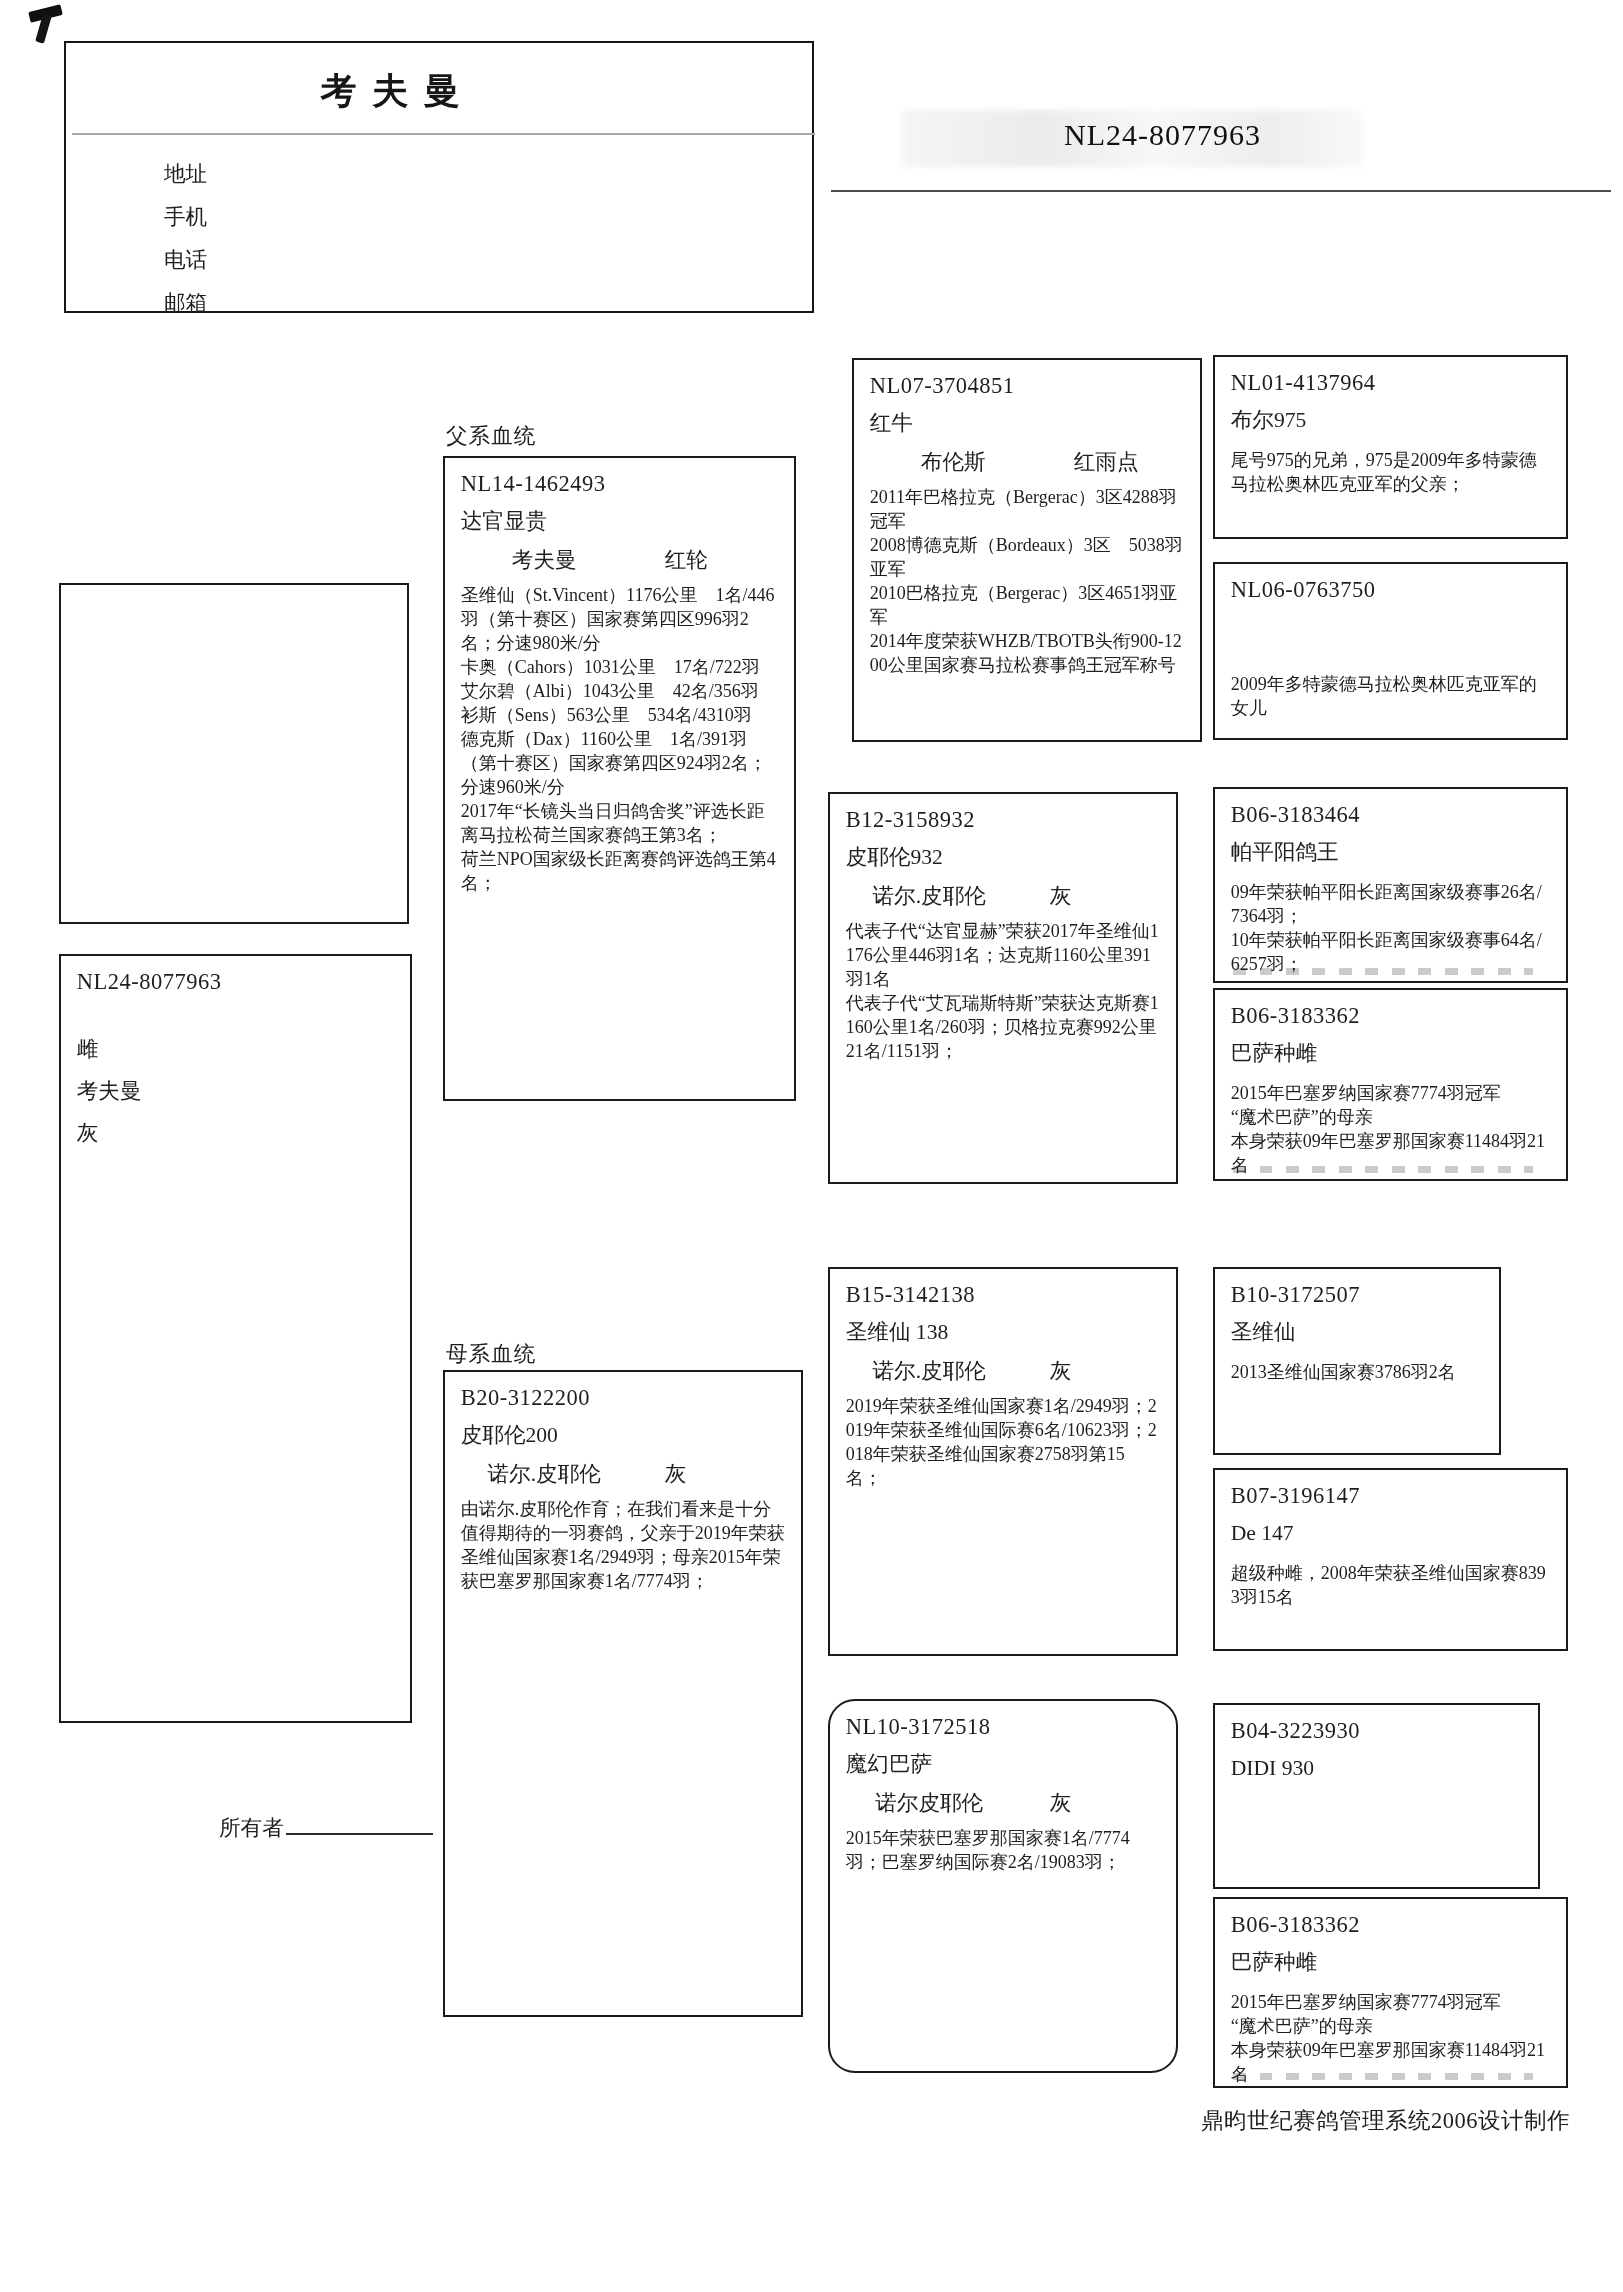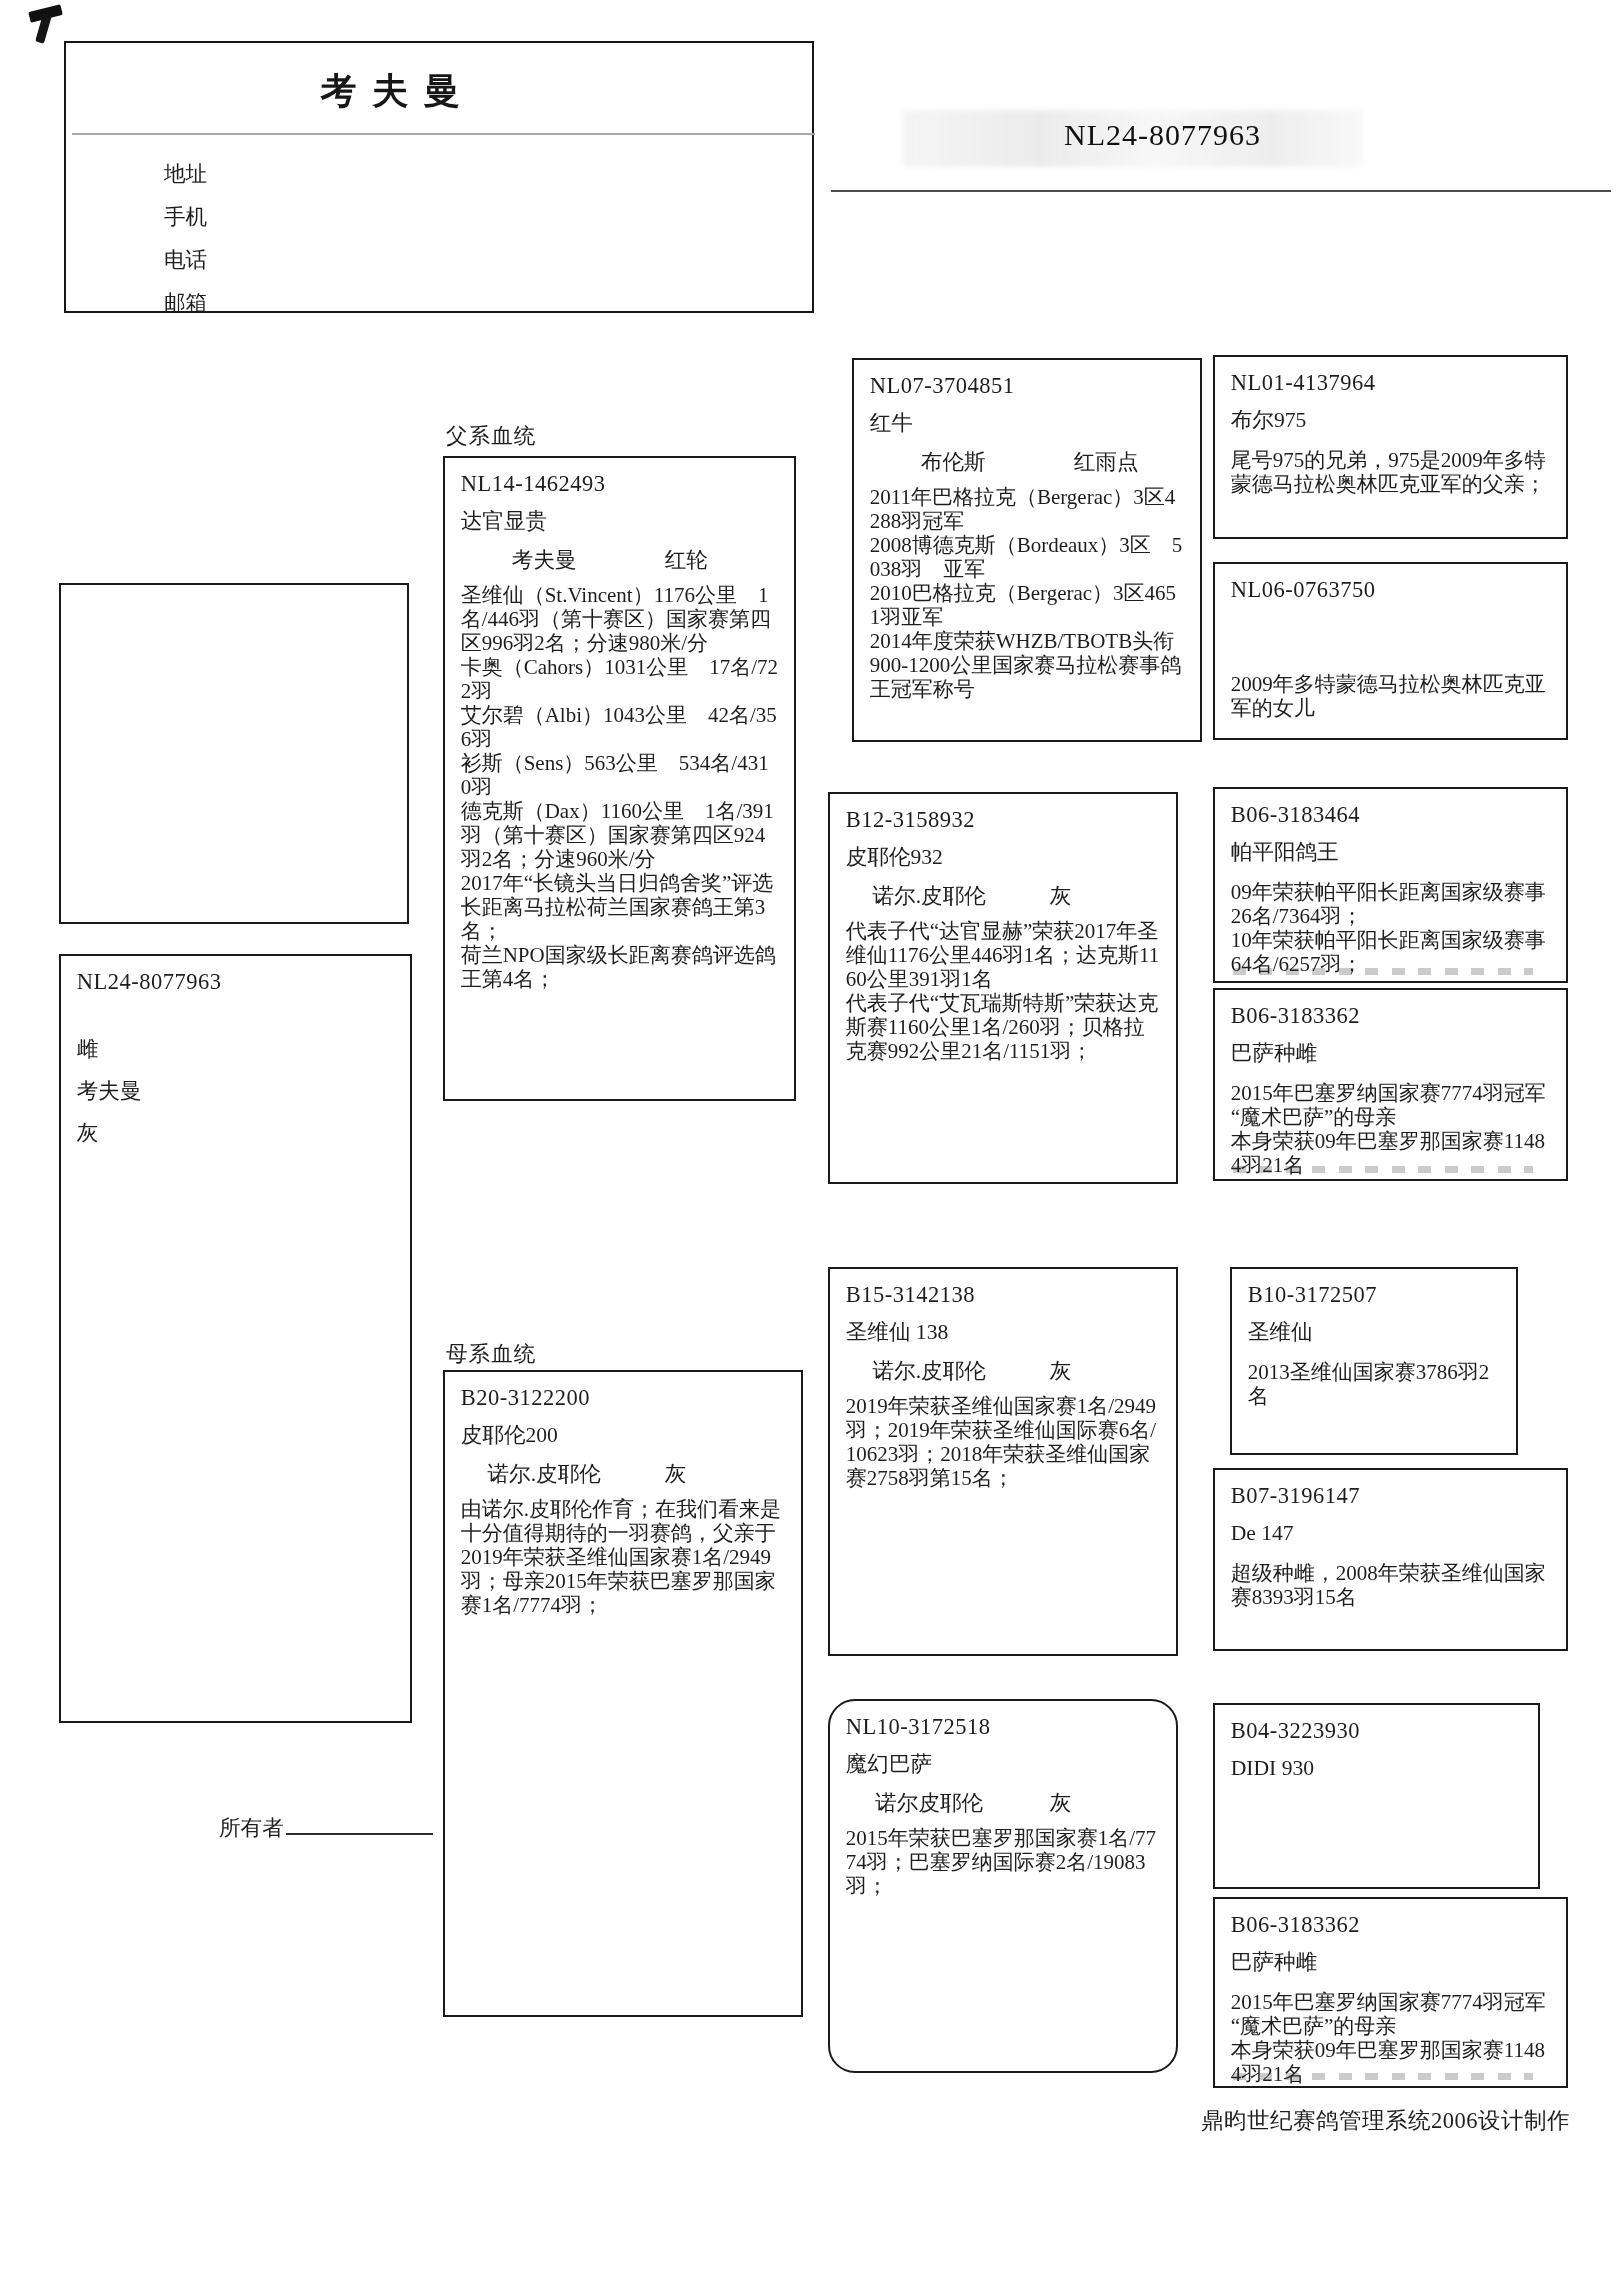--- a/index.html
+++ b/index.html
@@ -29,21 +29,21 @@
   
   .section-label{font-size:21.6px;letter-spacing:1px;}
   
   .pbox{position:absolute;border:2.5px solid #1a1a1a;box-sizing:border-box;background:#fff;
     padding:11.8px 15.7px;overflow:hidden;}
   .ring{font-size:22.5px;line-height:27.4px;letter-spacing:0.5px;}
   .pname{font-size:21.6px;line-height:27.4px;margin-top:10.8px;min-height:27.4px;}
   .strainline{position:relative;font-size:21.6px;line-height:27.4px;margin-top:11.8px;}
   .strain{display:inline-block;width:167px;text-align:center;}
   .fcolor{position:absolute;left:204px;top:0;}
-  .desc{font-size:21px;line-height:24px;margin-top:8.8px;white-space:pre-wrap;word-break:break-all;}
+  .desc{font-size:18px;line-height:24px;margin-top:8.8px;white-space:pre-wrap;word-break:break-all;}
   .g4 .desc{margin-top:13.7px;}
   .noname .desc{margin-top:69px;}
   
   .subject-line{font-size:21.6px;line-height:27.4px;}
   .subject-sex{margin-top:41px;}
   .subject-strain,.subject-color{margin-top:14.7px;}
   
   .cutoff::after{content:"";position:absolute;left:17.6px;right:33px;bottom:5.9px;height:6.9px;opacity:.55;
     background:repeating-linear-gradient(90deg,rgba(45,45,45,.45) 0 12.7px,rgba(0,0,0,0) 12.7px 26.5px);}
   .cutoff{position:absolute;}
@@ -174,21 +174,21 @@
 </div>
 
 <div class="pbox g4 cutoff" style="left:1213px;top:988px;width:355px;height:193px;">
   <div class="ring">B06-3183362</div>
   <div class="pname">巴萨种雌</div>
   <div class="desc">2015年巴塞罗纳国家赛7774羽冠军
 “魔术巴萨”的母亲
 本身荣获09年巴塞罗那国家赛11484羽21名</div>
 </div>
 
-<div class="pbox g4" style="left:1213px;top:1267px;width:288px;height:188px;margin-left:17px;">
+<div class="pbox g4" style="left:1213px;top:1267px;width:288px;height:188px;">
   <div class="ring">B10-3172507</div>
   <div class="pname">圣维仙</div>
   <div class="desc">2013圣维仙国家赛3786羽2名</div>
 </div>
 
 <div class="pbox g4" style="left:1213px;top:1468px;width:355px;height:183px;">
   <div class="ring">B07-3196147</div>
   <div class="pname">De 147</div>
   <div class="desc">超级种雌，2008年荣获圣维仙国家赛8393羽15名</div>
 </div>

